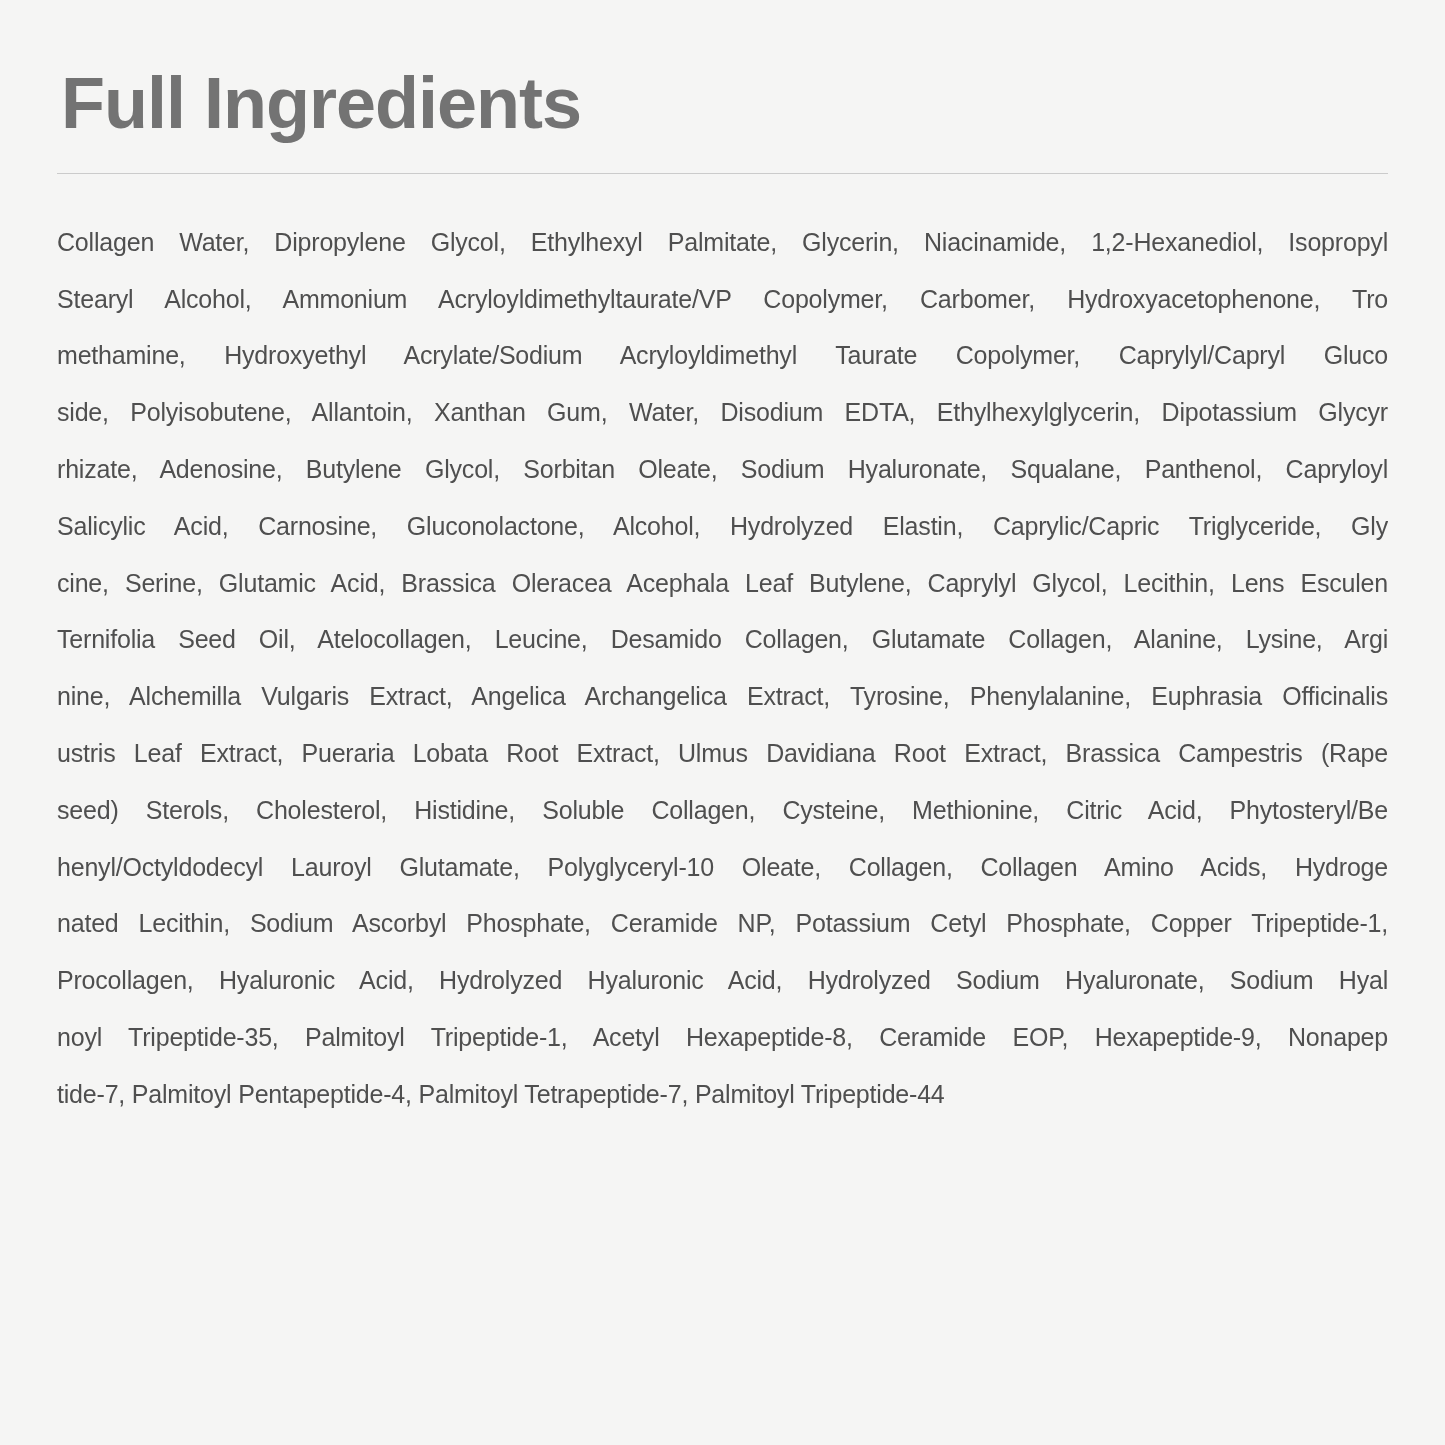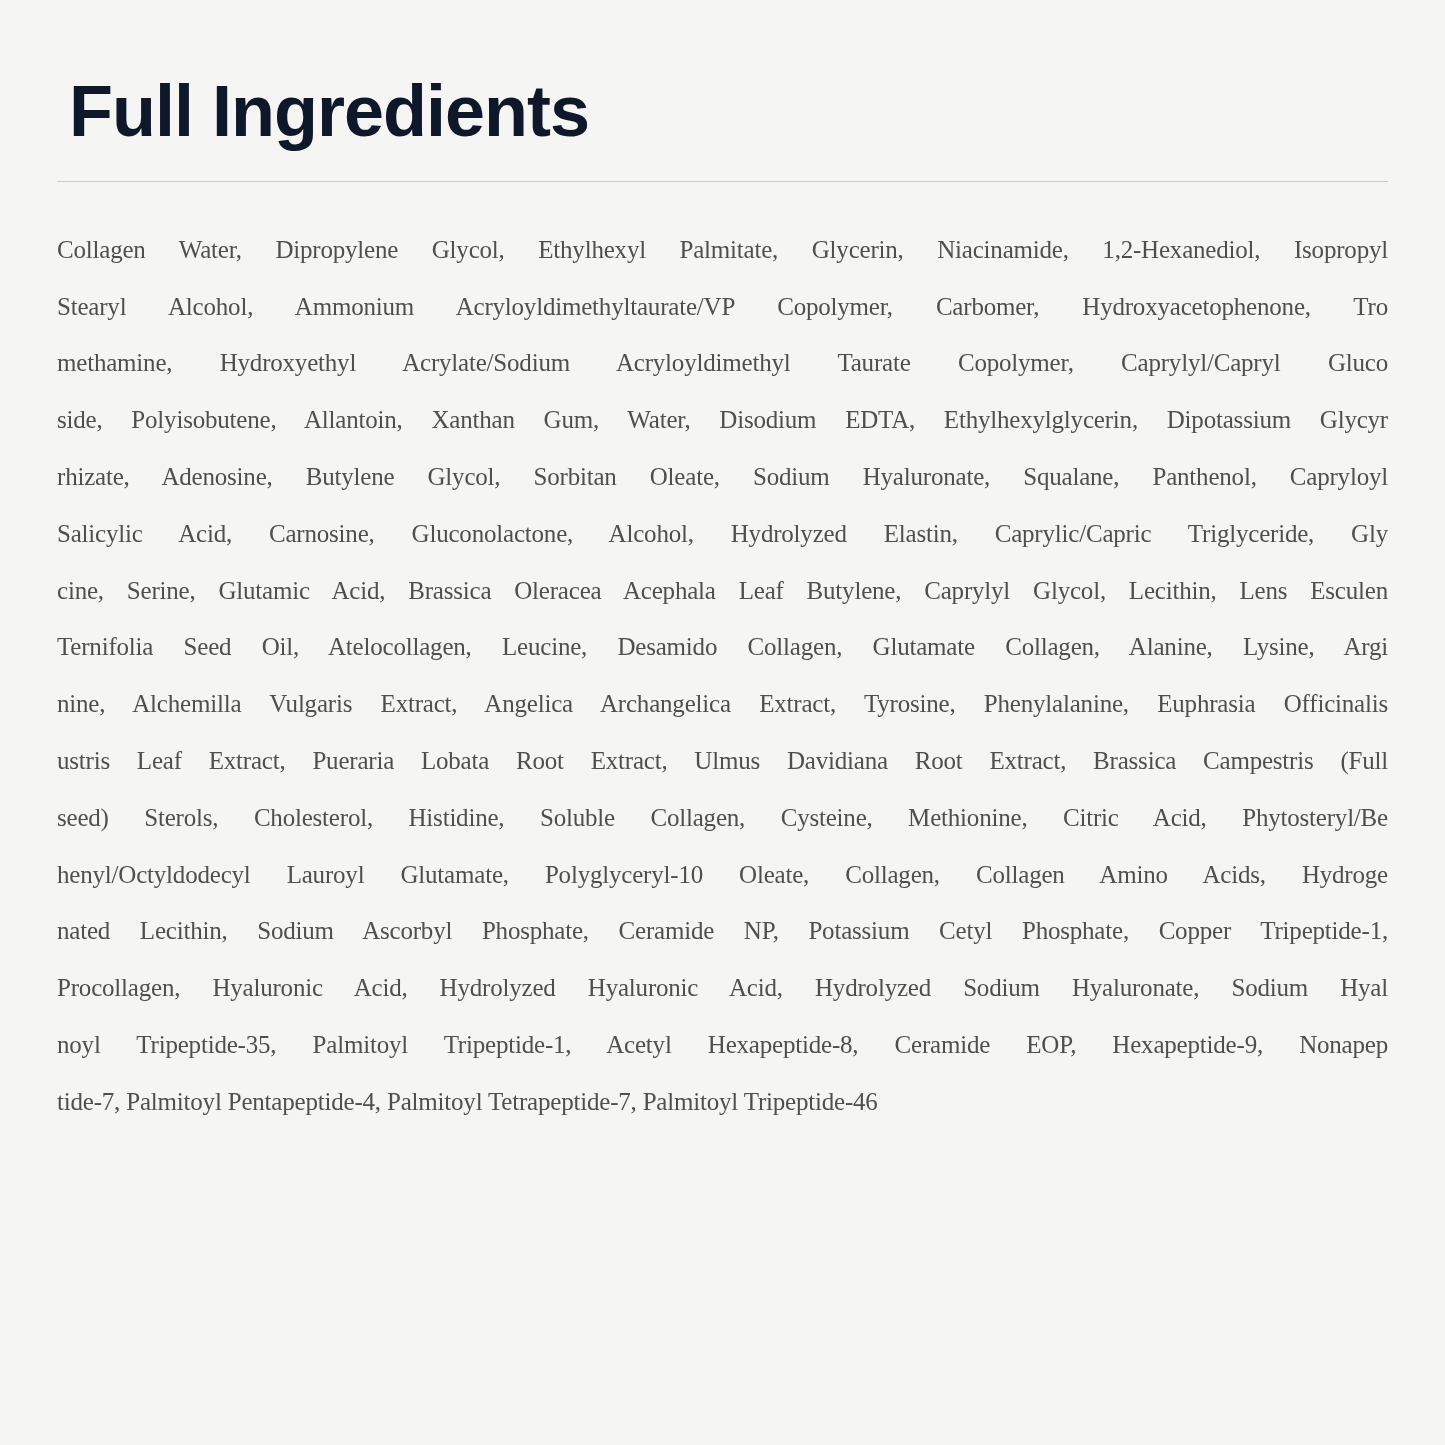--- a/index.html
+++ b/index.html
@@ -11,47 +11,46 @@
     background: #f5f5f4;
     font-family: "Liberation Sans", sans-serif;
     overflow: hidden;
   }
   .page {
     width: 1445px;
     height: 1445px;
     padding: 0 57px;
   }
   .page-title {
-    margin: 12px;
+    margin: 4px;
     padding-top: 58px;
     font-size: 72px;
     line-height: 1.15;
     font-weight: 600;
     letter-spacing: -1px;
-    color: #0f172a;
+    color: #737373;
   }
   .title-divider {
     border: none;
     border-top: 1px solid #cbcbcb;
     margin: 28px 0 0 0;
   }
   .ingredients {
     margin-top: 40px;
     font-size: 25px;
     letter-spacing: -0.2px;
     color: #4f4f4f;
   }
   .ing-line {
     height: 56.8px;
     line-height: 56.8px;
     text-align: justify;
     text-align-last: justify;
     overflow: hidden;
     white-space: normal;
-    font-family: Liberation Serif, serif;
   }
   .ing-line.last {
     text-align: left;
     text-align-last: left;
   }
 </style>
 </head>
 <body>
 
 <div class="page">
@@ -60,21 +59,21 @@
   <div class="ingredients">
     <div class="ing-line">Collagen Water, Dipropylene Glycol, Ethylhexyl Palmitate, Glycerin, Niacinamide, 1,2-Hexanediol, Isopropyl</div>
     <div class="ing-line">Stearyl Alcohol, Ammonium Acryloyldimethyltaurate/VP Copolymer, Carbomer, Hydroxyacetophenone, Tro</div>
     <div class="ing-line">methamine, Hydroxyethyl Acrylate/Sodium Acryloyldimethyl Taurate Copolymer, Caprylyl/Capryl Gluco</div>
     <div class="ing-line">side, Polyisobutene, Allantoin, Xanthan Gum, Water, Disodium EDTA, Ethylhexylglycerin, Dipotassium Glycyr</div>
     <div class="ing-line">rhizate, Adenosine, Butylene Glycol, Sorbitan Oleate, Sodium Hyaluronate, Squalane, Panthenol, Capryloyl</div>
     <div class="ing-line">Salicylic Acid, Carnosine, Gluconolactone, Alcohol, Hydrolyzed Elastin, Caprylic/Capric Triglyceride, Gly</div>
     <div class="ing-line">cine, Serine, Glutamic Acid, Brassica Oleracea Acephala Leaf Butylene, Caprylyl Glycol, Lecithin, Lens Esculen</div>
     <div class="ing-line">Ternifolia Seed Oil, Atelocollagen, Leucine, Desamido Collagen, Glutamate Collagen, Alanine, Lysine, Argi</div>
     <div class="ing-line">nine, Alchemilla Vulgaris Extract, Angelica Archangelica Extract, Tyrosine, Phenylalanine, Euphrasia Officinalis</div>
-    <div class="ing-line">ustris Leaf Extract, Pueraria Lobata Root Extract, Ulmus Davidiana Root Extract, Brassica Campestris (Full</div>
+    <div class="ing-line">ustris Leaf Extract, Pueraria Lobata Root Extract, Ulmus Davidiana Root Extract, Brassica Campestris (Rape</div>
     <div class="ing-line">seed) Sterols, Cholesterol, Histidine, Soluble Collagen, Cysteine, Methionine, Citric Acid, Phytosteryl/Be</div>
     <div class="ing-line">henyl/Octyldodecyl Lauroyl Glutamate, Polyglyceryl-10 Oleate, Collagen, Collagen Amino Acids, Hydroge</div>
     <div class="ing-line">nated Lecithin, Sodium Ascorbyl Phosphate, Ceramide NP, Potassium Cetyl Phosphate, Copper Tripeptide-1,</div>
     <div class="ing-line">Procollagen, Hyaluronic Acid, Hydrolyzed Hyaluronic Acid, Hydrolyzed Sodium Hyaluronate, Sodium Hyal</div>
     <div class="ing-line">noyl Tripeptide-35, Palmitoyl Tripeptide-1, Acetyl Hexapeptide-8, Ceramide EOP, Hexapeptide-9, Nonapep</div>
-    <div class="ing-line last">tide-7, Palmitoyl Pentapeptide-4, Palmitoyl Tetrapeptide-7, Palmitoyl Tripeptide-46</div>
+    <div class="ing-line last">tide-7, Palmitoyl Pentapeptide-4, Palmitoyl Tetrapeptide-7, Palmitoyl Tripeptide-44</div>
   </div>
 </div>
 
 </body></html>

